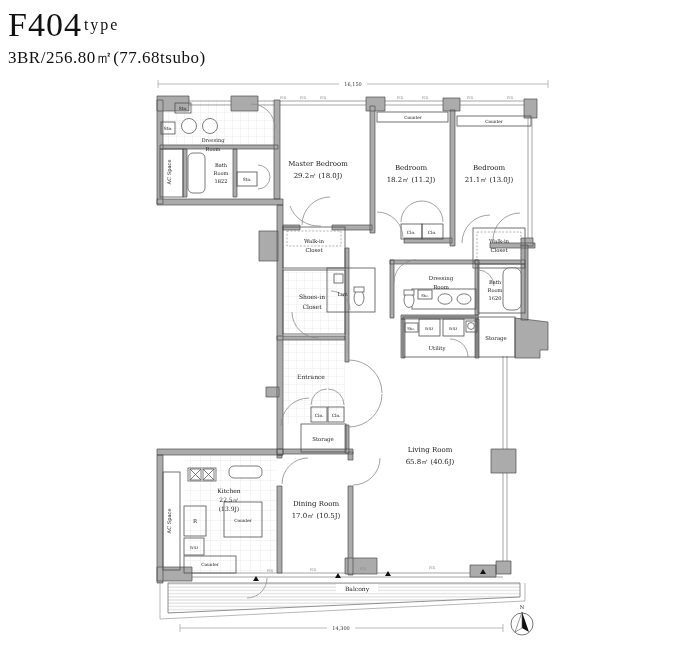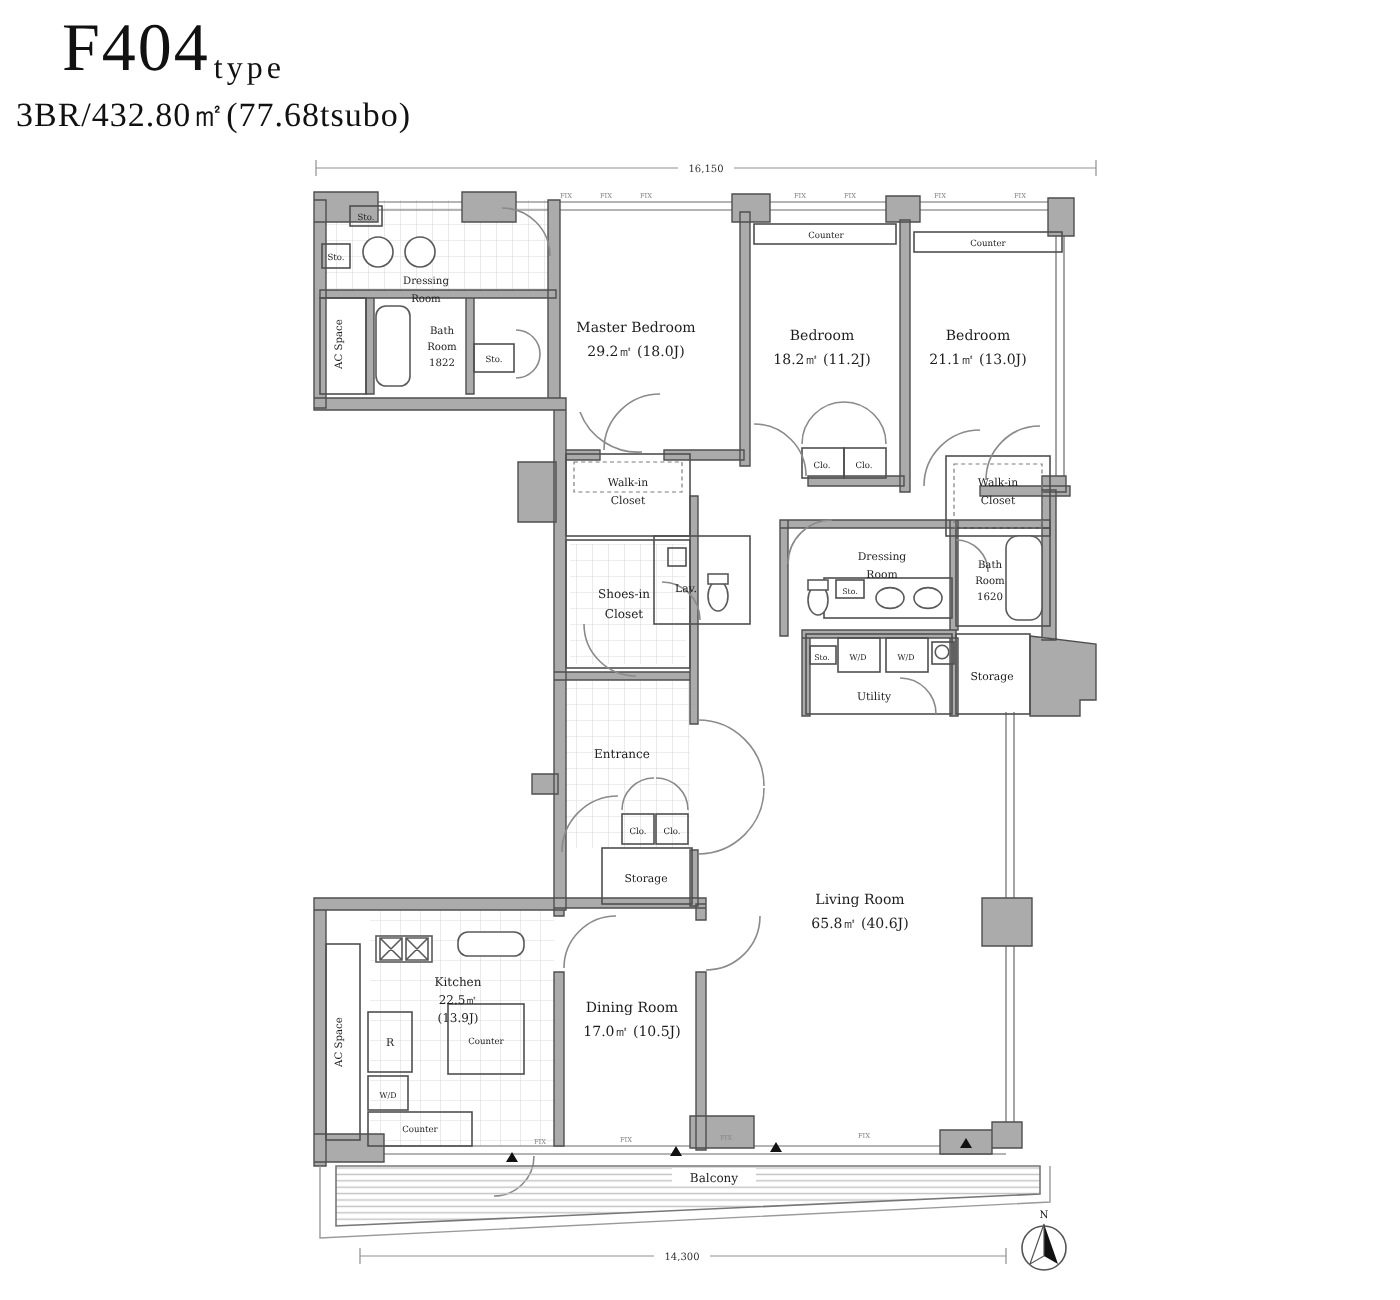--- a/index.html
+++ b/index.html
@@ -1,38 +1,38 @@
 <!DOCTYPE html>
 <html><head>
 <meta charset="utf-8">
 <style>
   html,body{margin:0;padding:0;background:#fff;}
   #stage{position:relative;width:700px;height:650px;background:#ffffff;overflow:hidden;
          font-family:"Liberation Serif","DejaVu Serif",serif;}
   #header{position:absolute;left:8px;top:6px;color:#111;}
-  #title-line{display:flex;align-items:flex-end;margin-left:23px;}
+  #title-line{display:flex;align-items:center;}
   #title-main{font-size:34px;letter-spacing:1px;}
   #title-suffix{font-size:16px;letter-spacing:2px;margin-left:2px;}
   #subtitle{font-size:17px;margin-top:2px;letter-spacing:0.5px;}
   svg text{font-family:"DejaVu Serif","DejaVu Sans",serif;fill:#1c1c1c;}
   .rl{font-size:7px;} .rm{font-size:6px;} .rs{font-size:5.4px;} .ra{font-size:5.1px;}
   .sm{font-size:4.3px;} .xs{font-size:3.9px;} .dim{font-size:5px;fill:#333;}
   .fix{font-size:3.4px;fill:#888;}
   .mid{text-anchor:middle;}
 </style>
 </head>
 <body>
 
 <div id="stage">
   <div id="header">
     <div id="title-line">
       <span id="title-main">F404</span>
       <span id="title-suffix">type</span>
     </div>
-    <div id="subtitle">3BR/432.80㎡(77.68tsubo)</div>
+    <div id="subtitle">3BR/256.80㎡(77.68tsubo)</div>
   </div>
 
   <svg width="700" height="650" viewBox="0 0 700 650">
     <defs>
       <pattern id="tile8" width="8" height="8" patternUnits="userSpaceOnUse">
         <path d="M8 0H0V8" fill="none" stroke="#dcdcdc" stroke-width="0.6"></path>
       </pattern>
       <pattern id="tile10" width="10" height="10" patternUnits="userSpaceOnUse">
         <path d="M10 0H0V10" fill="none" stroke="#dcdcdc" stroke-width="0.6"></path>
       </pattern>

